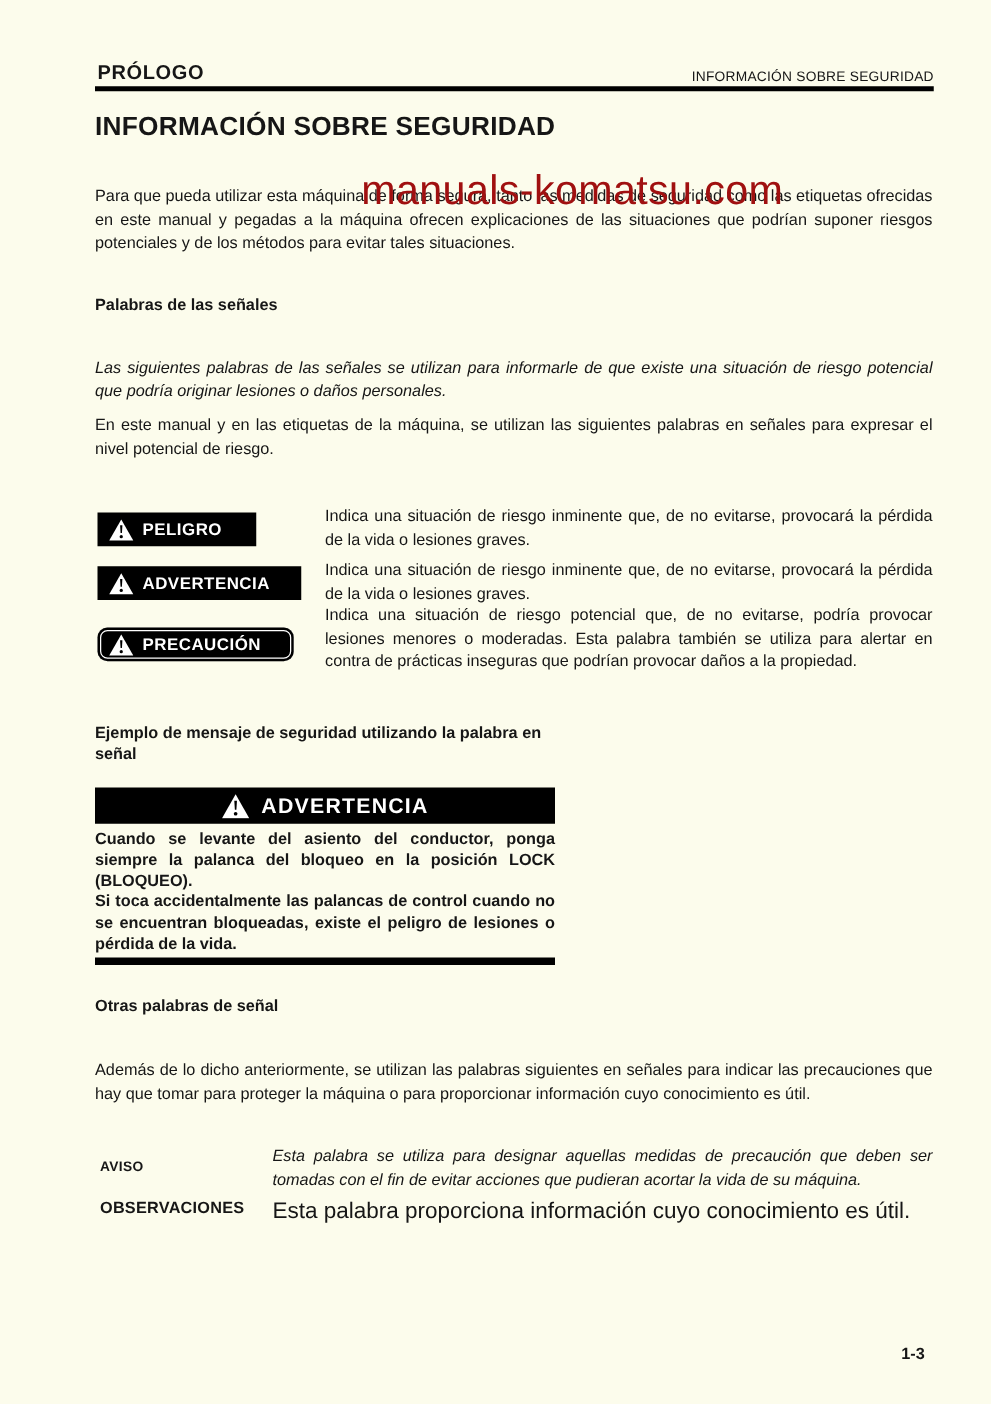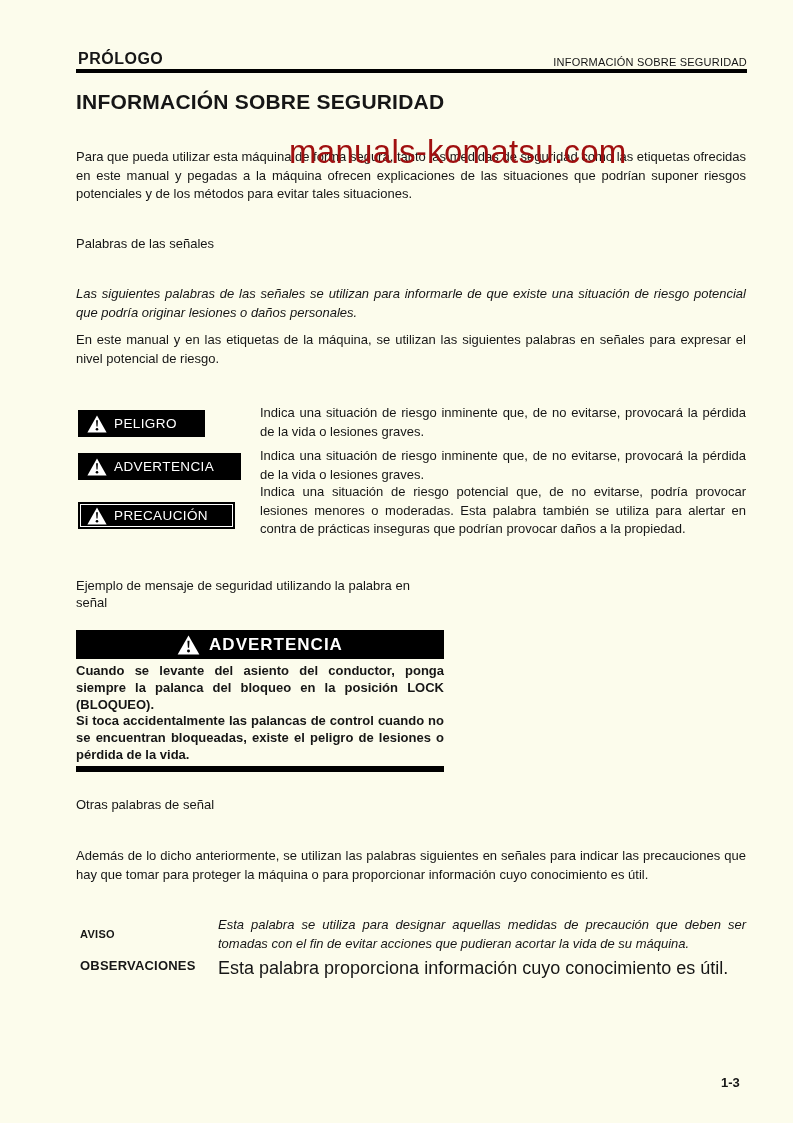--- a/index.html
+++ b/index.html
@@ -18,35 +18,35 @@
   .hdr-right { top:56px; right:46px; font-size:11px; letter-spacing:.2px; }
   .hdr-rule  { left:76px; top:69px; width:671px; height:4px; background:#000; }
 
   
   .title { left:76px; top:90px; font-size:21px; font-weight:bold; letter-spacing:.2px; }
   .watermark { left:289px; top:133px; font-size:33px; color:#a01010; letter-spacing:.3px; z-index:5; }
 
   
   .para { font-size:13px; line-height:18.5px; text-align:justify; }
   .intro { left:76px; top:148px; width:670px; }
-  .sec-head { font-size:13px; font-weight:normal; }
+  .sec-head { font-size:13px; font-weight:bold; }
   .h-palabras { left:76px; top:236px; }
   .p1 { left:76px; top:285px; width:670px;font-style:italic; }
   .p2 { left:76px; top:331px; width:670px; }
 
   
   .sig-box {
     background:#000; color:#fff;
     height:27px; display:flex; align-items:center;
     padding:0 9px; gap:7px;
-    font-weight:normal; font-size:13.5px; letter-spacing:.4px;
+    font-weight:bold; font-size:13.5px; letter-spacing:.4px;
   }
   .box-peligro     { left:78px; top:410px; width:127px; }
   .box-advertencia { left:78px; top:453px; width:163px; }
-  .box-precaucion  { left:78px; top:502px; width:157px; box-shadow:inset 0 0 0 2px #000, inset 0 0 0 3px #fff; }
+  .box-precaucion  { left:78px; top:502px; width:157px; box-shadow:inset 0 0 0 2px #000, inset 0 0 0 3px #fff;border-radius:8px; }
   .sig-desc { left:260px; width:486px; font-size:13px; line-height:18.5px; text-align:justify; }
   .d-peligro     { top:404px; }
   .d-advertencia { top:447px; }
   .d-precaucion  { top:483px; }
 
   
   .h-ejemplo { left:76px; top:578px; width:420px; white-space:pre-line; line-height:16.5px; }
   .banner {
     left:76px; top:630px; width:368px; height:29px;
     background:#000; color:#fff;

